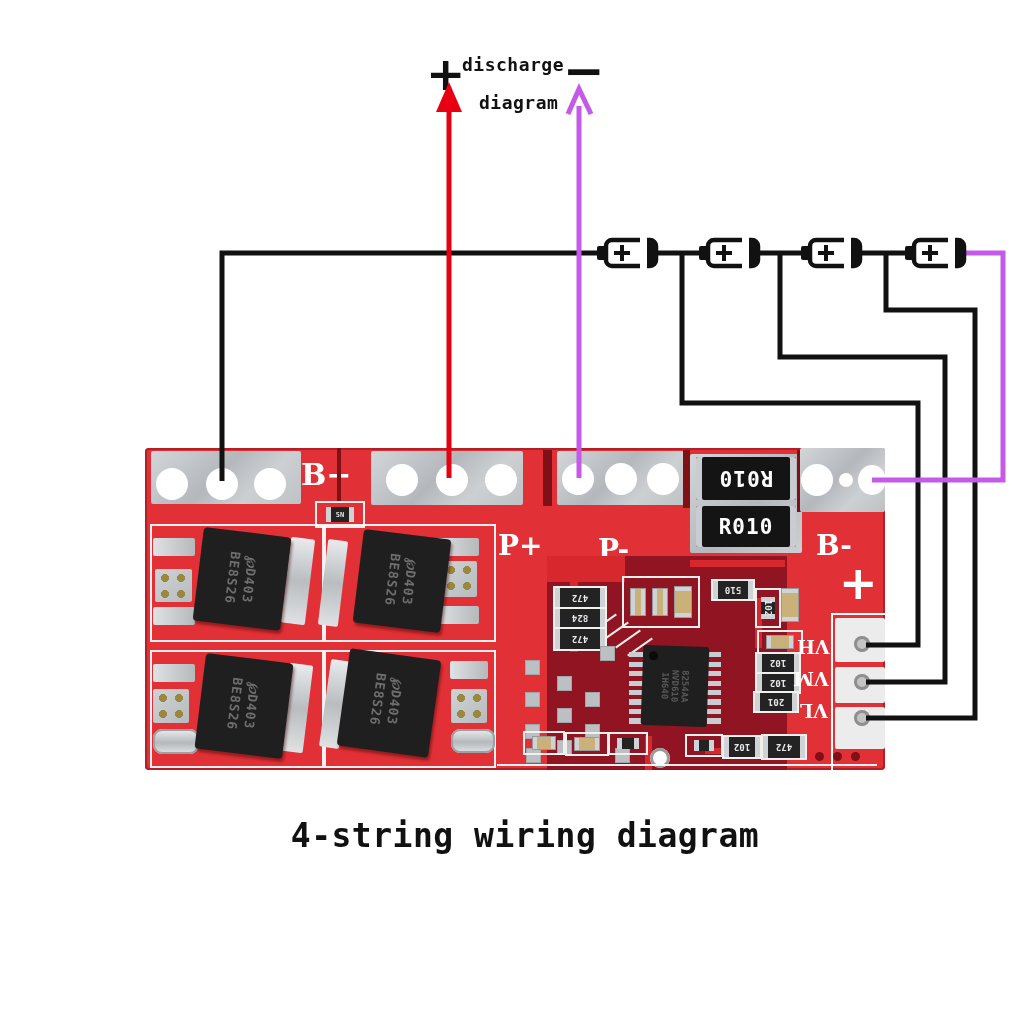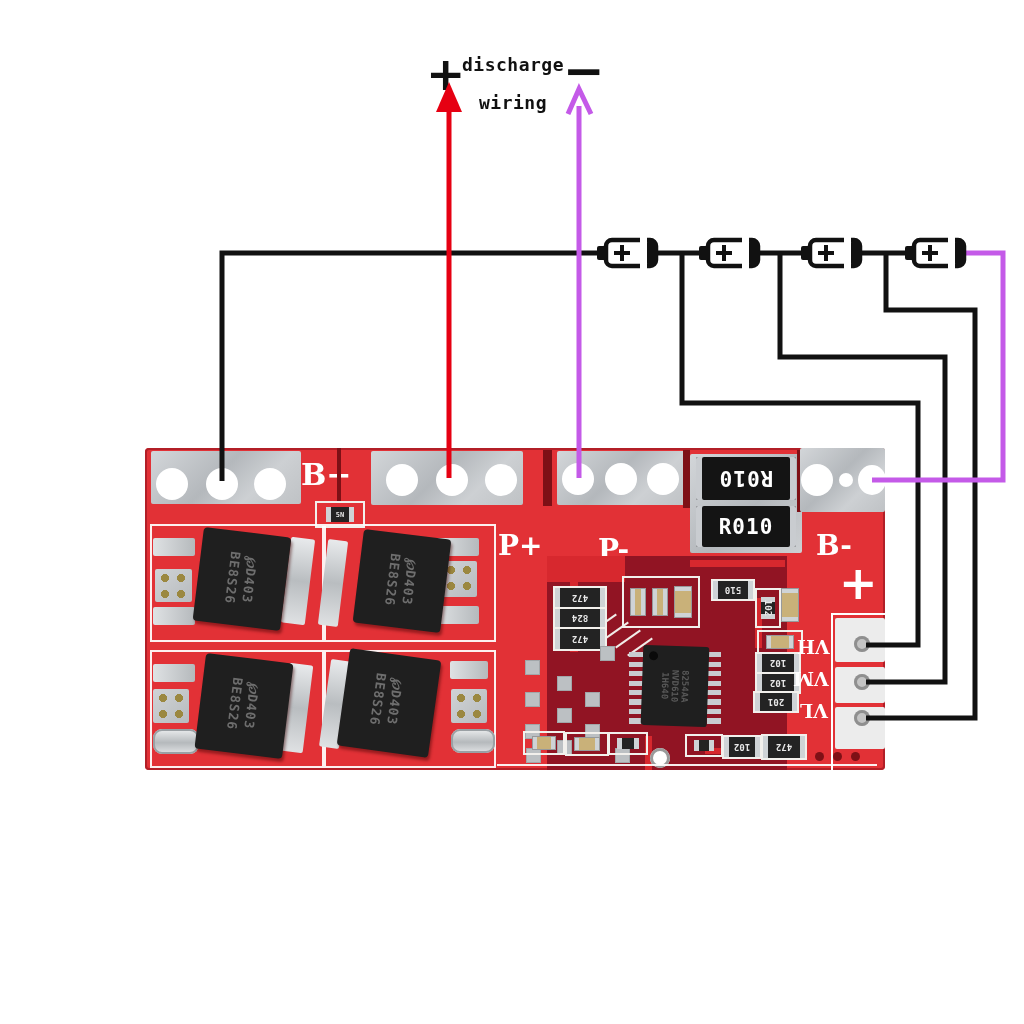--- a/index.html
+++ b/index.html
@@ -74,21 +74,21 @@
   svg{position:absolute;left:0;top:0;pointer-events:none;}
 </style>
 </head>
 <body>
 
 <div id="stage">
 
   <div class="abs" id="plus-sign">+</div>
   <div class="abs mono" id="discharge-label">discharge</div>
   <div class="abs" id="minus-sign">−</div>
-  <div class="abs mono" id="charge-label">wiring</div>
+  <div class="abs mono" id="charge-label">diagram</div>
 
   <div id="board">
 
     <div class="abs padgroup" style="left:6px;top:3px;width:150px;height:53px;">
       <div class="abs hole" style="left:5px;top:17px;width:32px;height:32px;"></div>
       <div class="abs hole" style="left:55px;top:17px;width:32px;height:32px;"></div>
       <div class="abs hole" style="left:103px;top:17px;width:32px;height:32px;"></div>
     </div>
     <div class="abs blabel" style="left:156px;top:12px;font-size:30px;">B+</div>
     <div class="abs darkstrip" style="left:192px;top:0;width:4px;height:54px;"></div>
@@ -315,13 +315,14 @@
     </g>
     <g>
       <rect x="914" y="240" width="50" height="26" rx="6" fill="#fff" style="stroke:var(--wire-black)" stroke-width="4.5"></rect>
       <rect x="948" y="236" width="7" height="34" fill="#fff"></rect>
       <rect x="955" y="240" width="9" height="26" rx="3" style="fill:var(--wire-black)"></rect>
       <rect x="905" y="246" width="10" height="14" rx="2" style="fill:var(--wire-black)"></rect>
       <path d="M922 253 H938 M930 245 V261" fill="none" style="stroke:var(--wire-black)" stroke-width="4"></path>
     </g>
   </svg>
 
+  <div class="abs mono" id="caption">4-string wiring diagram</div>
 </div>
 
 </body></html>

